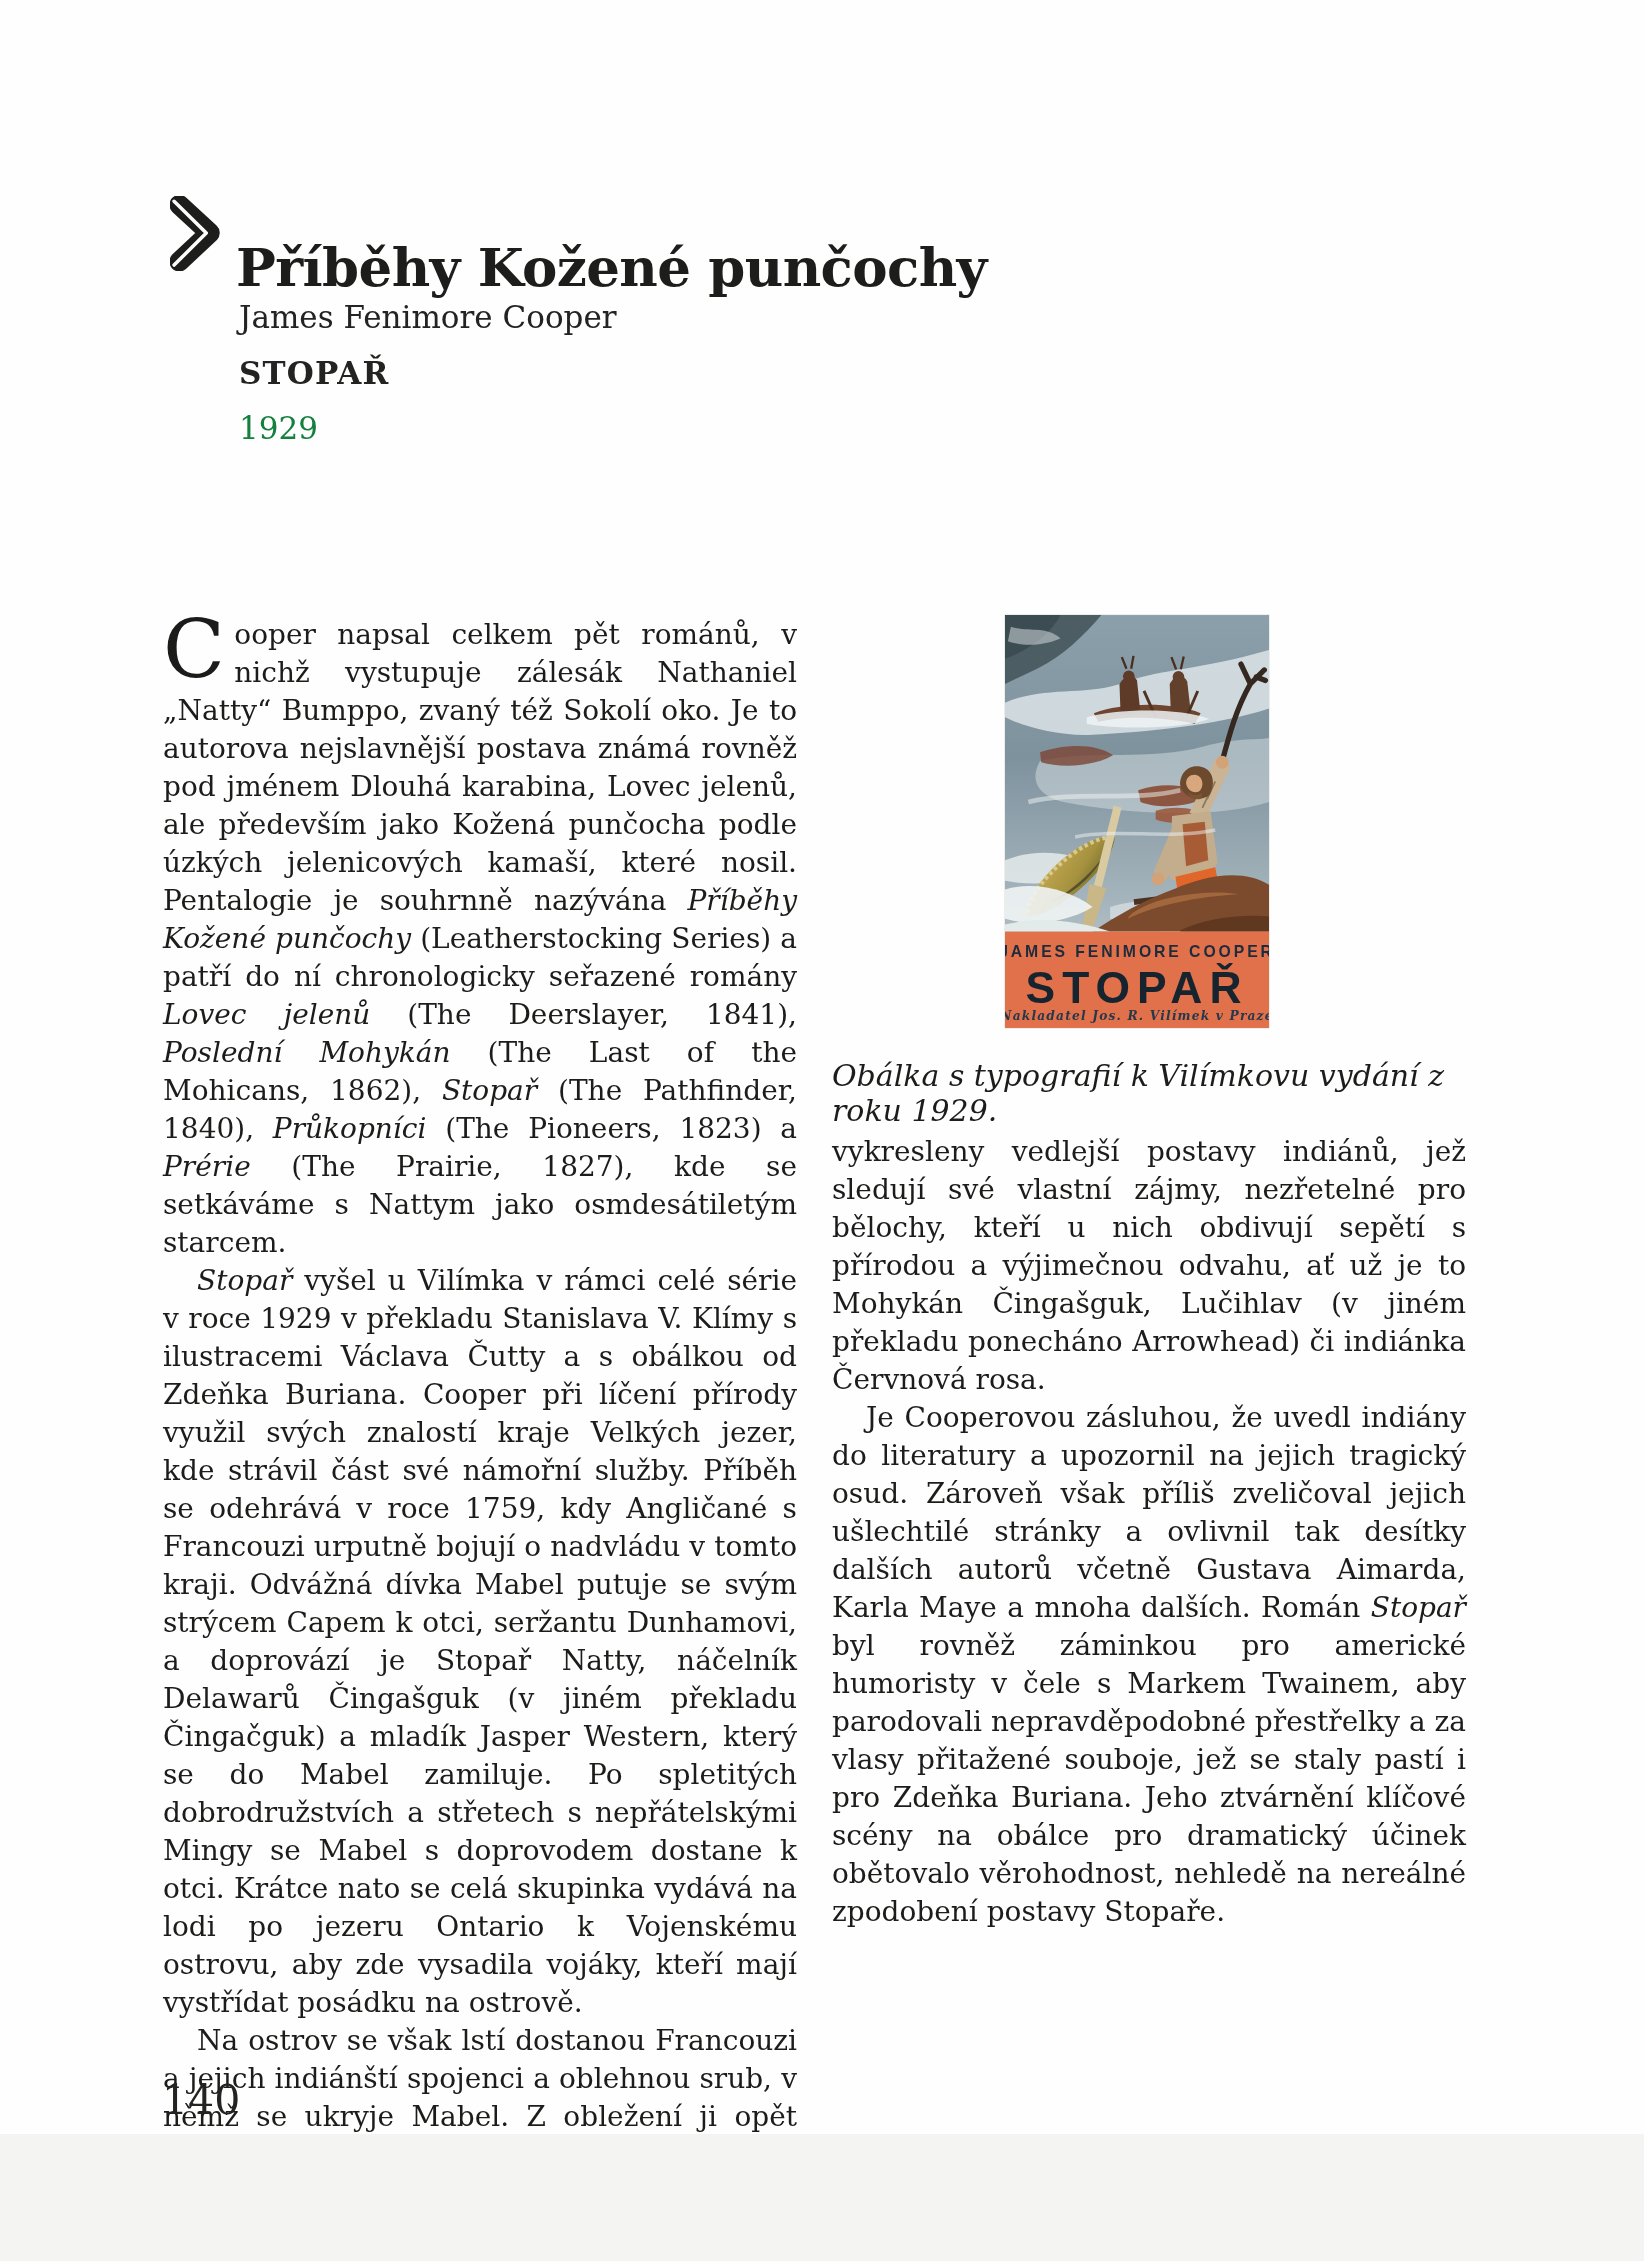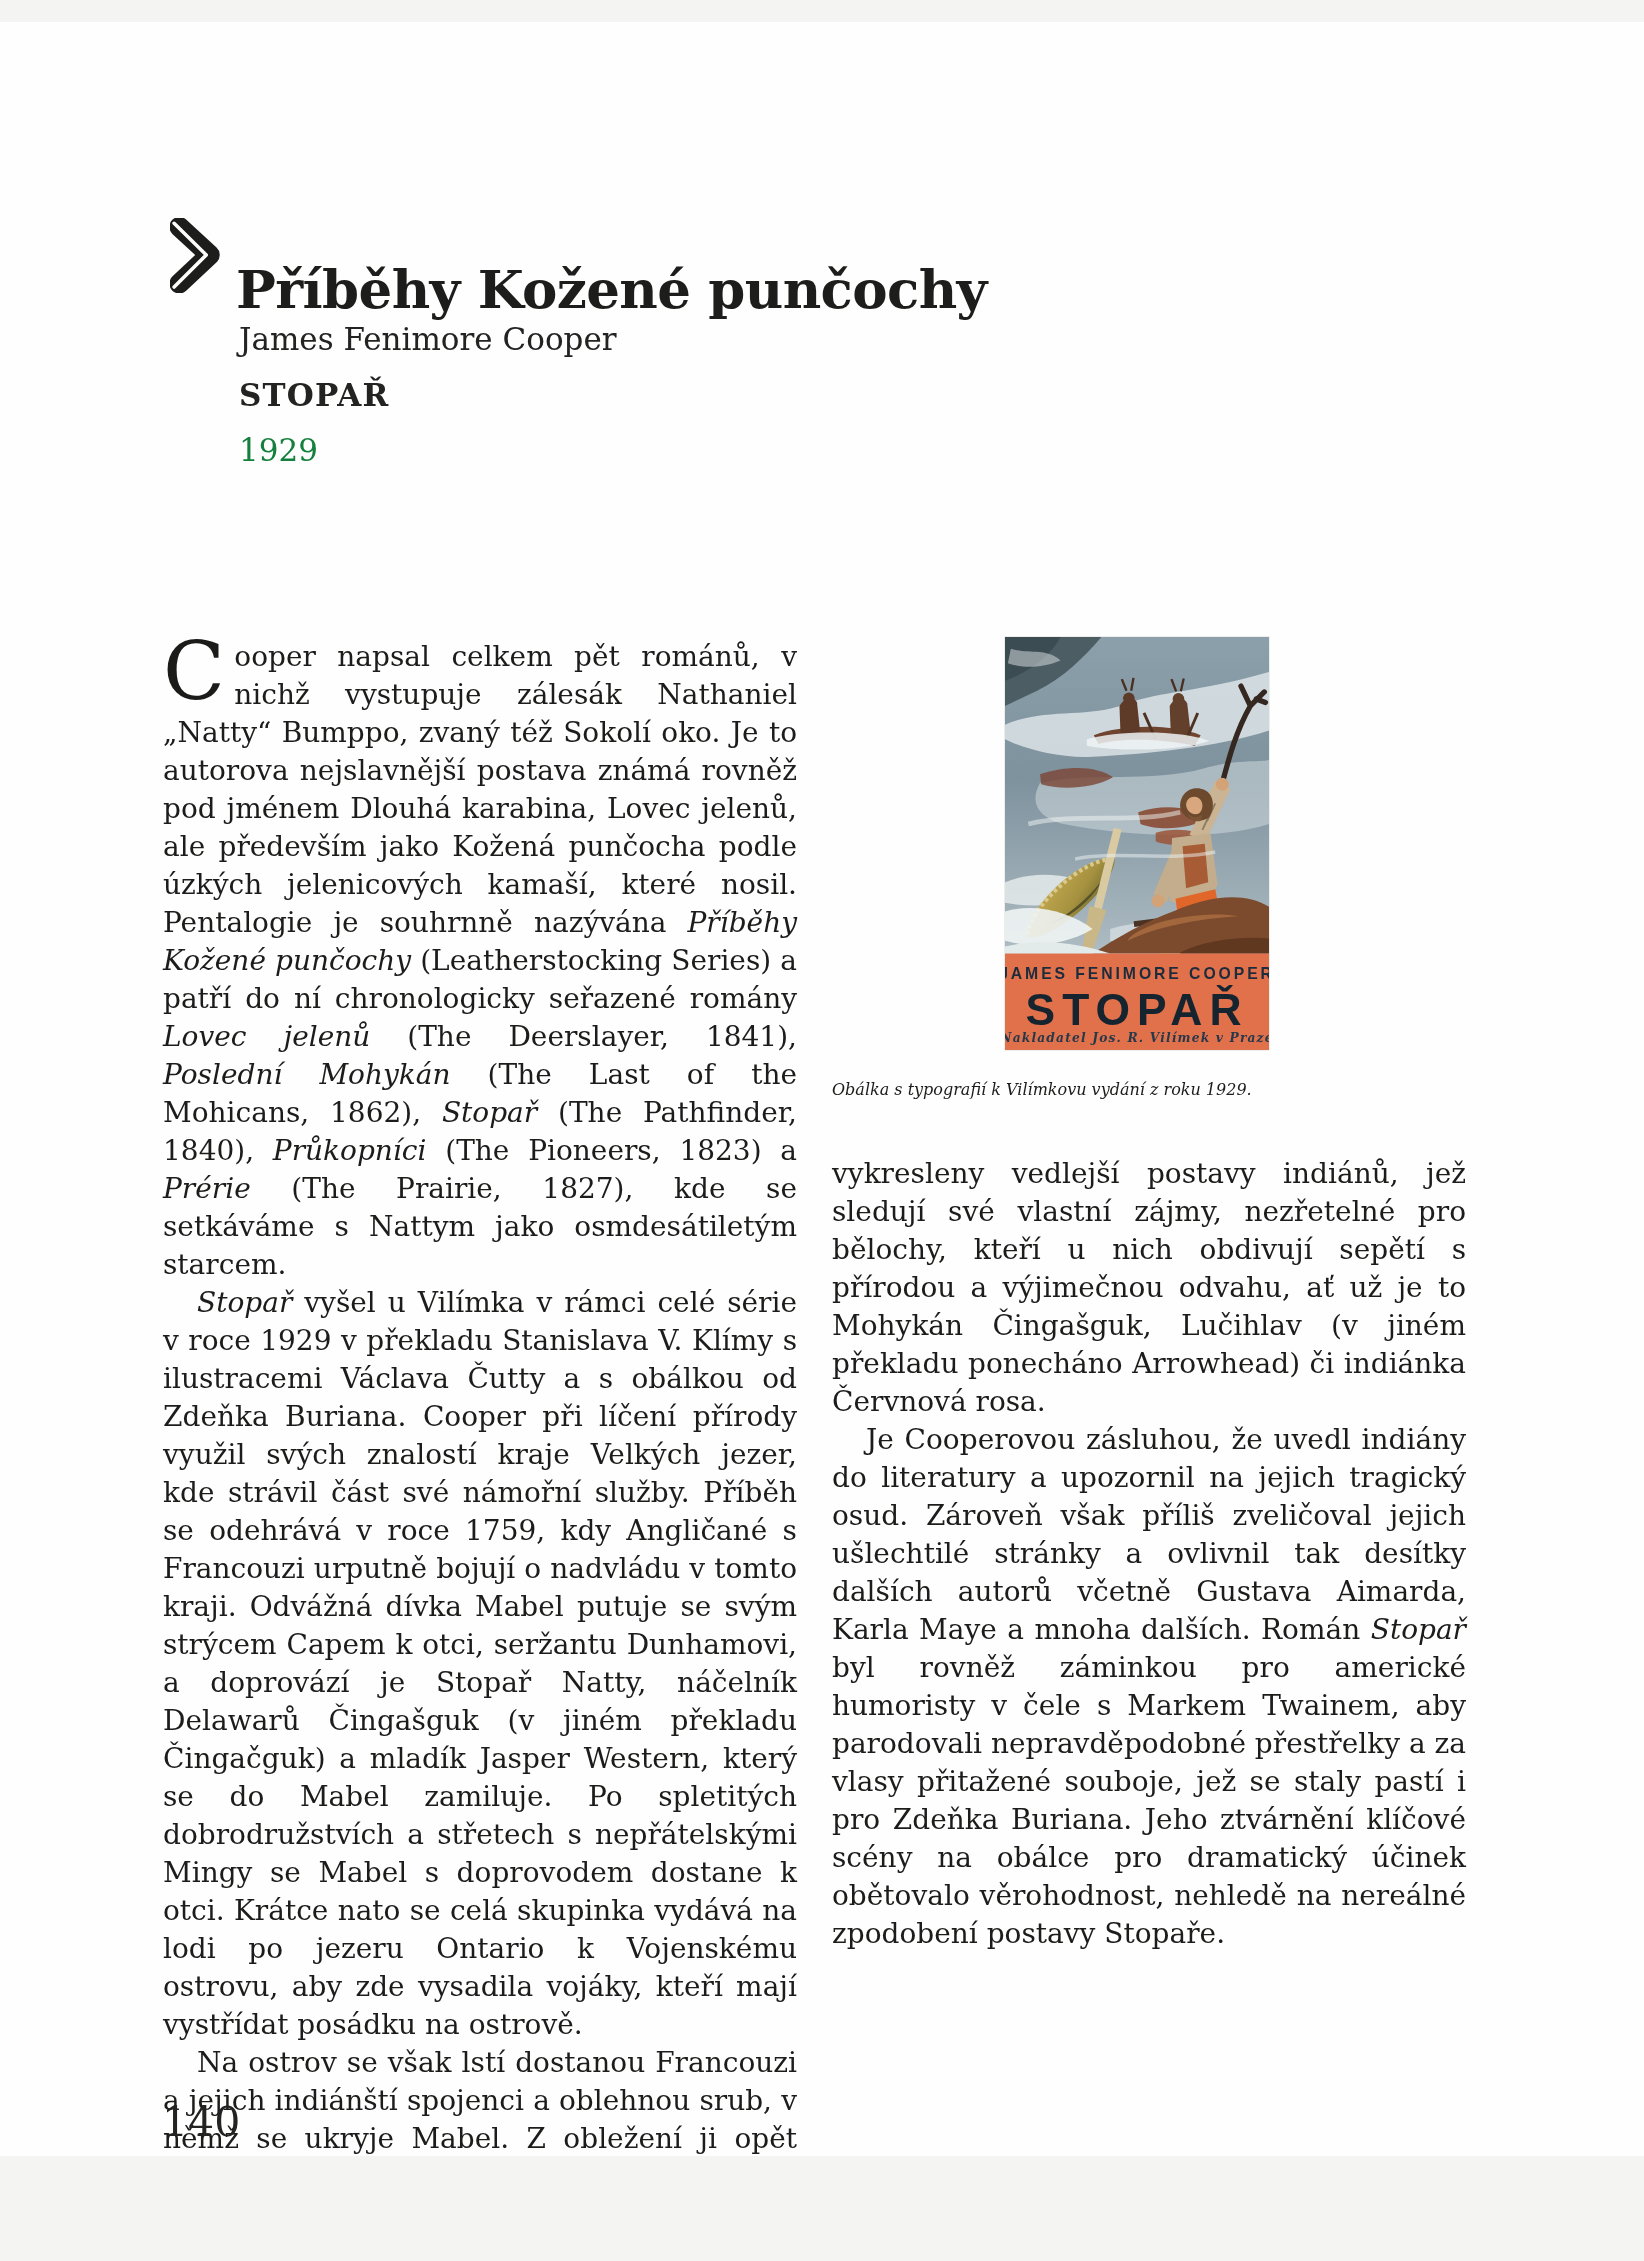--- a/index.html
+++ b/index.html
@@ -3,21 +3,21 @@
 <meta charset="utf-8">
 <style>
   html,body{margin:0;padding:0;}
   body{
     width:1644px;height:2261px;
     background:#f4f4f2;
     font-family:"DejaVu Serif", serif;
   }
   .page{
     position:relative;width:1644px;height:2134px;
-    background:#fefefe;color:#1b1b1a;overflow:hidden;margin-top:22px;
+    background:#fefefe;color:#1b1b1a;overflow:hidden;
   }
   
   .chevron{position:absolute;left:170px;top:196px;width:55px;height:75px;}
   .chapter-title{
     position:absolute;left:236px;top:193px;width:1167px;
     font-size:53px;font-weight:bold;letter-spacing:-0.6px;line-height:76px;color:#1d1d1b;
   }
   .meta-author{position:absolute;left:239px;top:300px;font-size:31px;line-height:35px;color:#232322;}
   .meta-work{position:absolute;left:239px;top:355px;font-size:31px;font-weight:bold;letter-spacing:1.2px;color:#232322;}
   .meta-year{position:absolute;left:239px;top:410px;font-size:31px;color:#15803d;}
@@ -39,21 +39,21 @@
   .cover{
     position:absolute;left:1005px;top:615px;width:264px;height:413px;
     box-shadow:0 0 0 0.6px #e2e1de;
   }
   .cover svg{display:block;width:264px;height:413px;}
   .cv-author{font-family:"Liberation Sans",sans-serif;font-weight:bold;font-size:27px;letter-spacing:5px;}
   .cv-title{font-family:"Liberation Sans",sans-serif;font-weight:bold;font-size:76px;letter-spacing:12px;}
   .cv-publisher{font-family:"DejaVu Serif",serif;font-style:italic;font-weight:bold;font-size:21px;letter-spacing:2px;}
   .caption{
     position:absolute;left:832px;top:1058px;width:630px;
-    font-size:16px;font-style:italic;color:#1c1c1b;
+    font-size:30px;font-style:italic;color:#1c1c1b;
   }
   
   .page-number{position:absolute;left:162px;top:2076px;font-size:41px;color:#232322;}
 </style>
 </head>
 <body>
 
 <div class="page">
 
   <div class="chevron">

